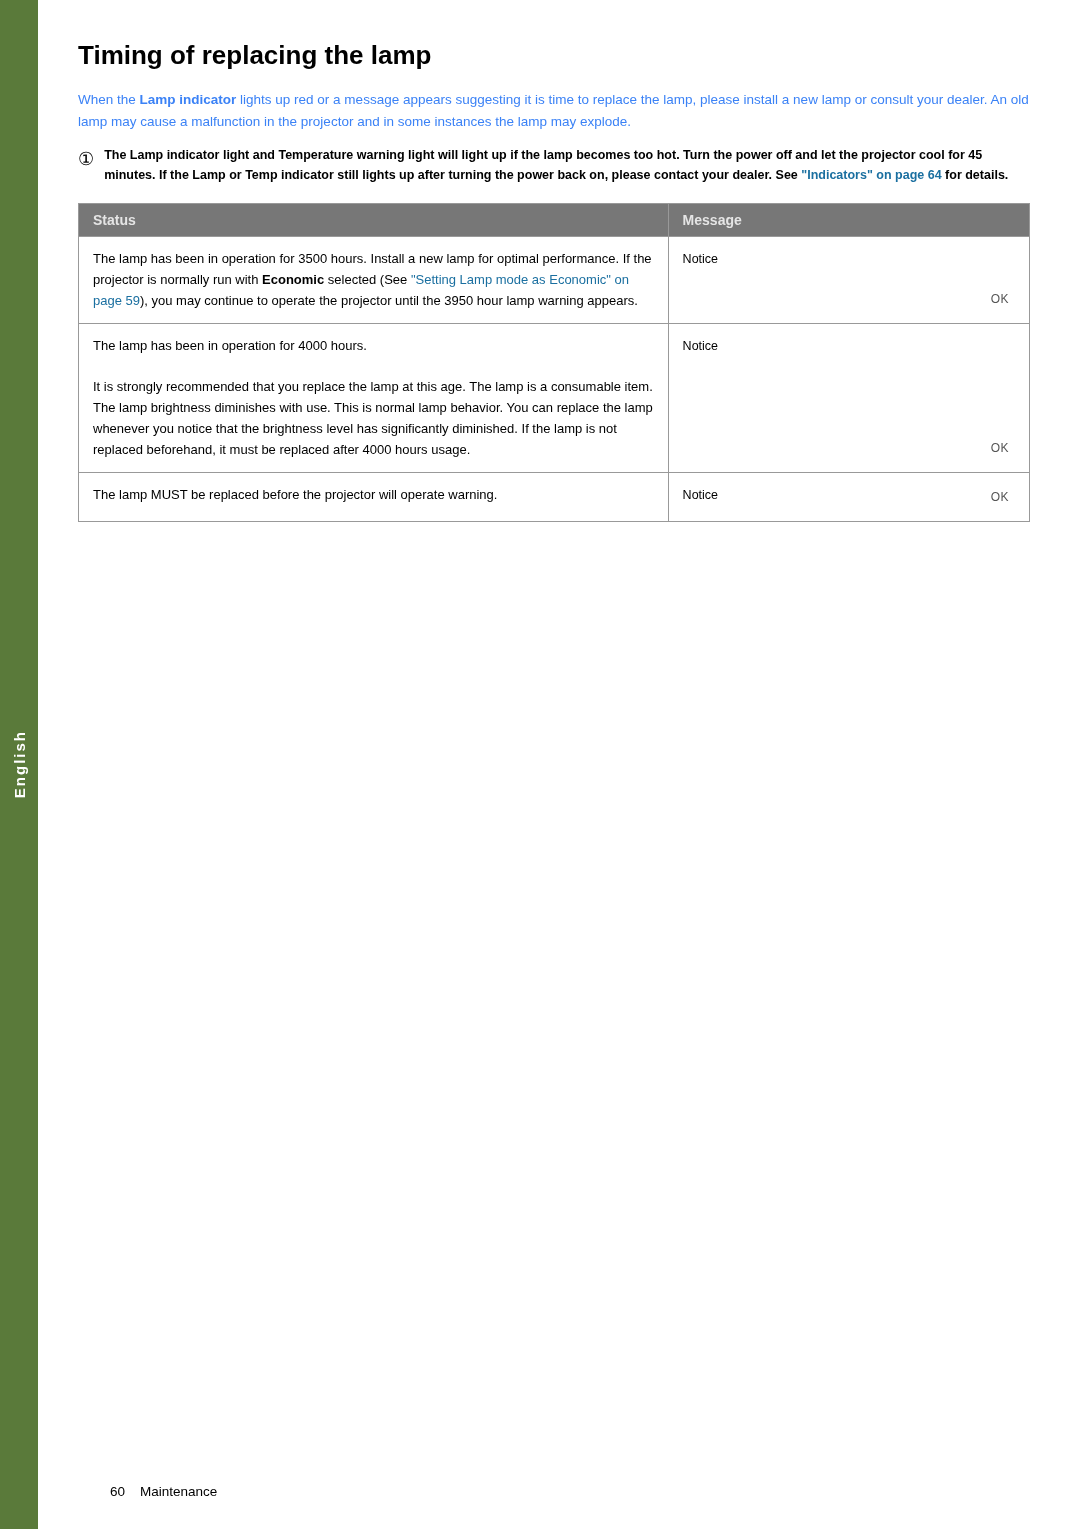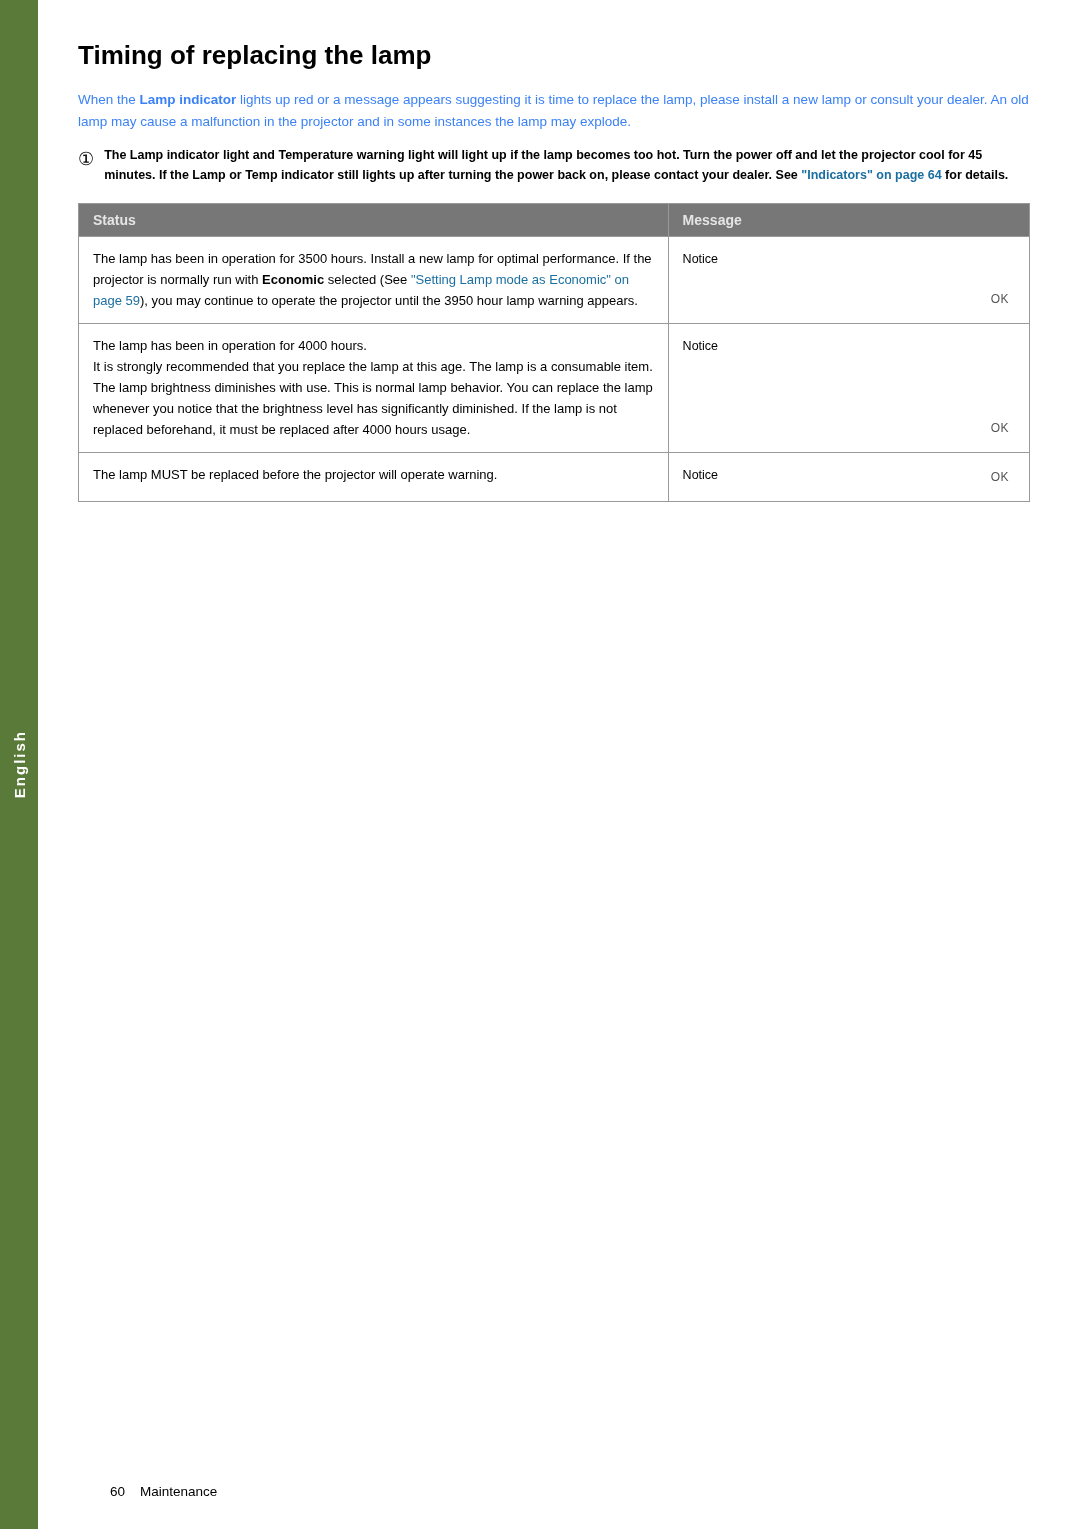--- a/index.html
+++ b/index.html
@@ -214,21 +214,21 @@
           </td>
           <td class="message-cell">
             <span class="notice-label">Notice</span>
             <span class="ok-label">OK</span>
           </td>
         </tr>
 
 
         <tr>
           <td class="status-cell">
-            <p style="margin-bottom:0;">The lamp has been in operation for 4000 hours.</p>
+            <p style="margin-bottom:20px;">The lamp has been in operation for 4000 hours.</p>
             <p>It is strongly recommended that you replace the lamp at this age. The lamp is a consumable item. The lamp brightness diminishes with use. This is normal lamp behavior. You can replace the lamp whenever you notice that the brightness level has significantly diminished. If the lamp is not replaced beforehand, it must be replaced after 4000 hours usage.</p>
           </td>
           <td class="message-cell">
             <span class="notice-label">Notice</span>
             <span class="ok-label">OK</span>
           </td>
         </tr>
 
         <tr>
           <td class="status-cell">The lamp MUST be replaced before the projector will operate warning.</td>

